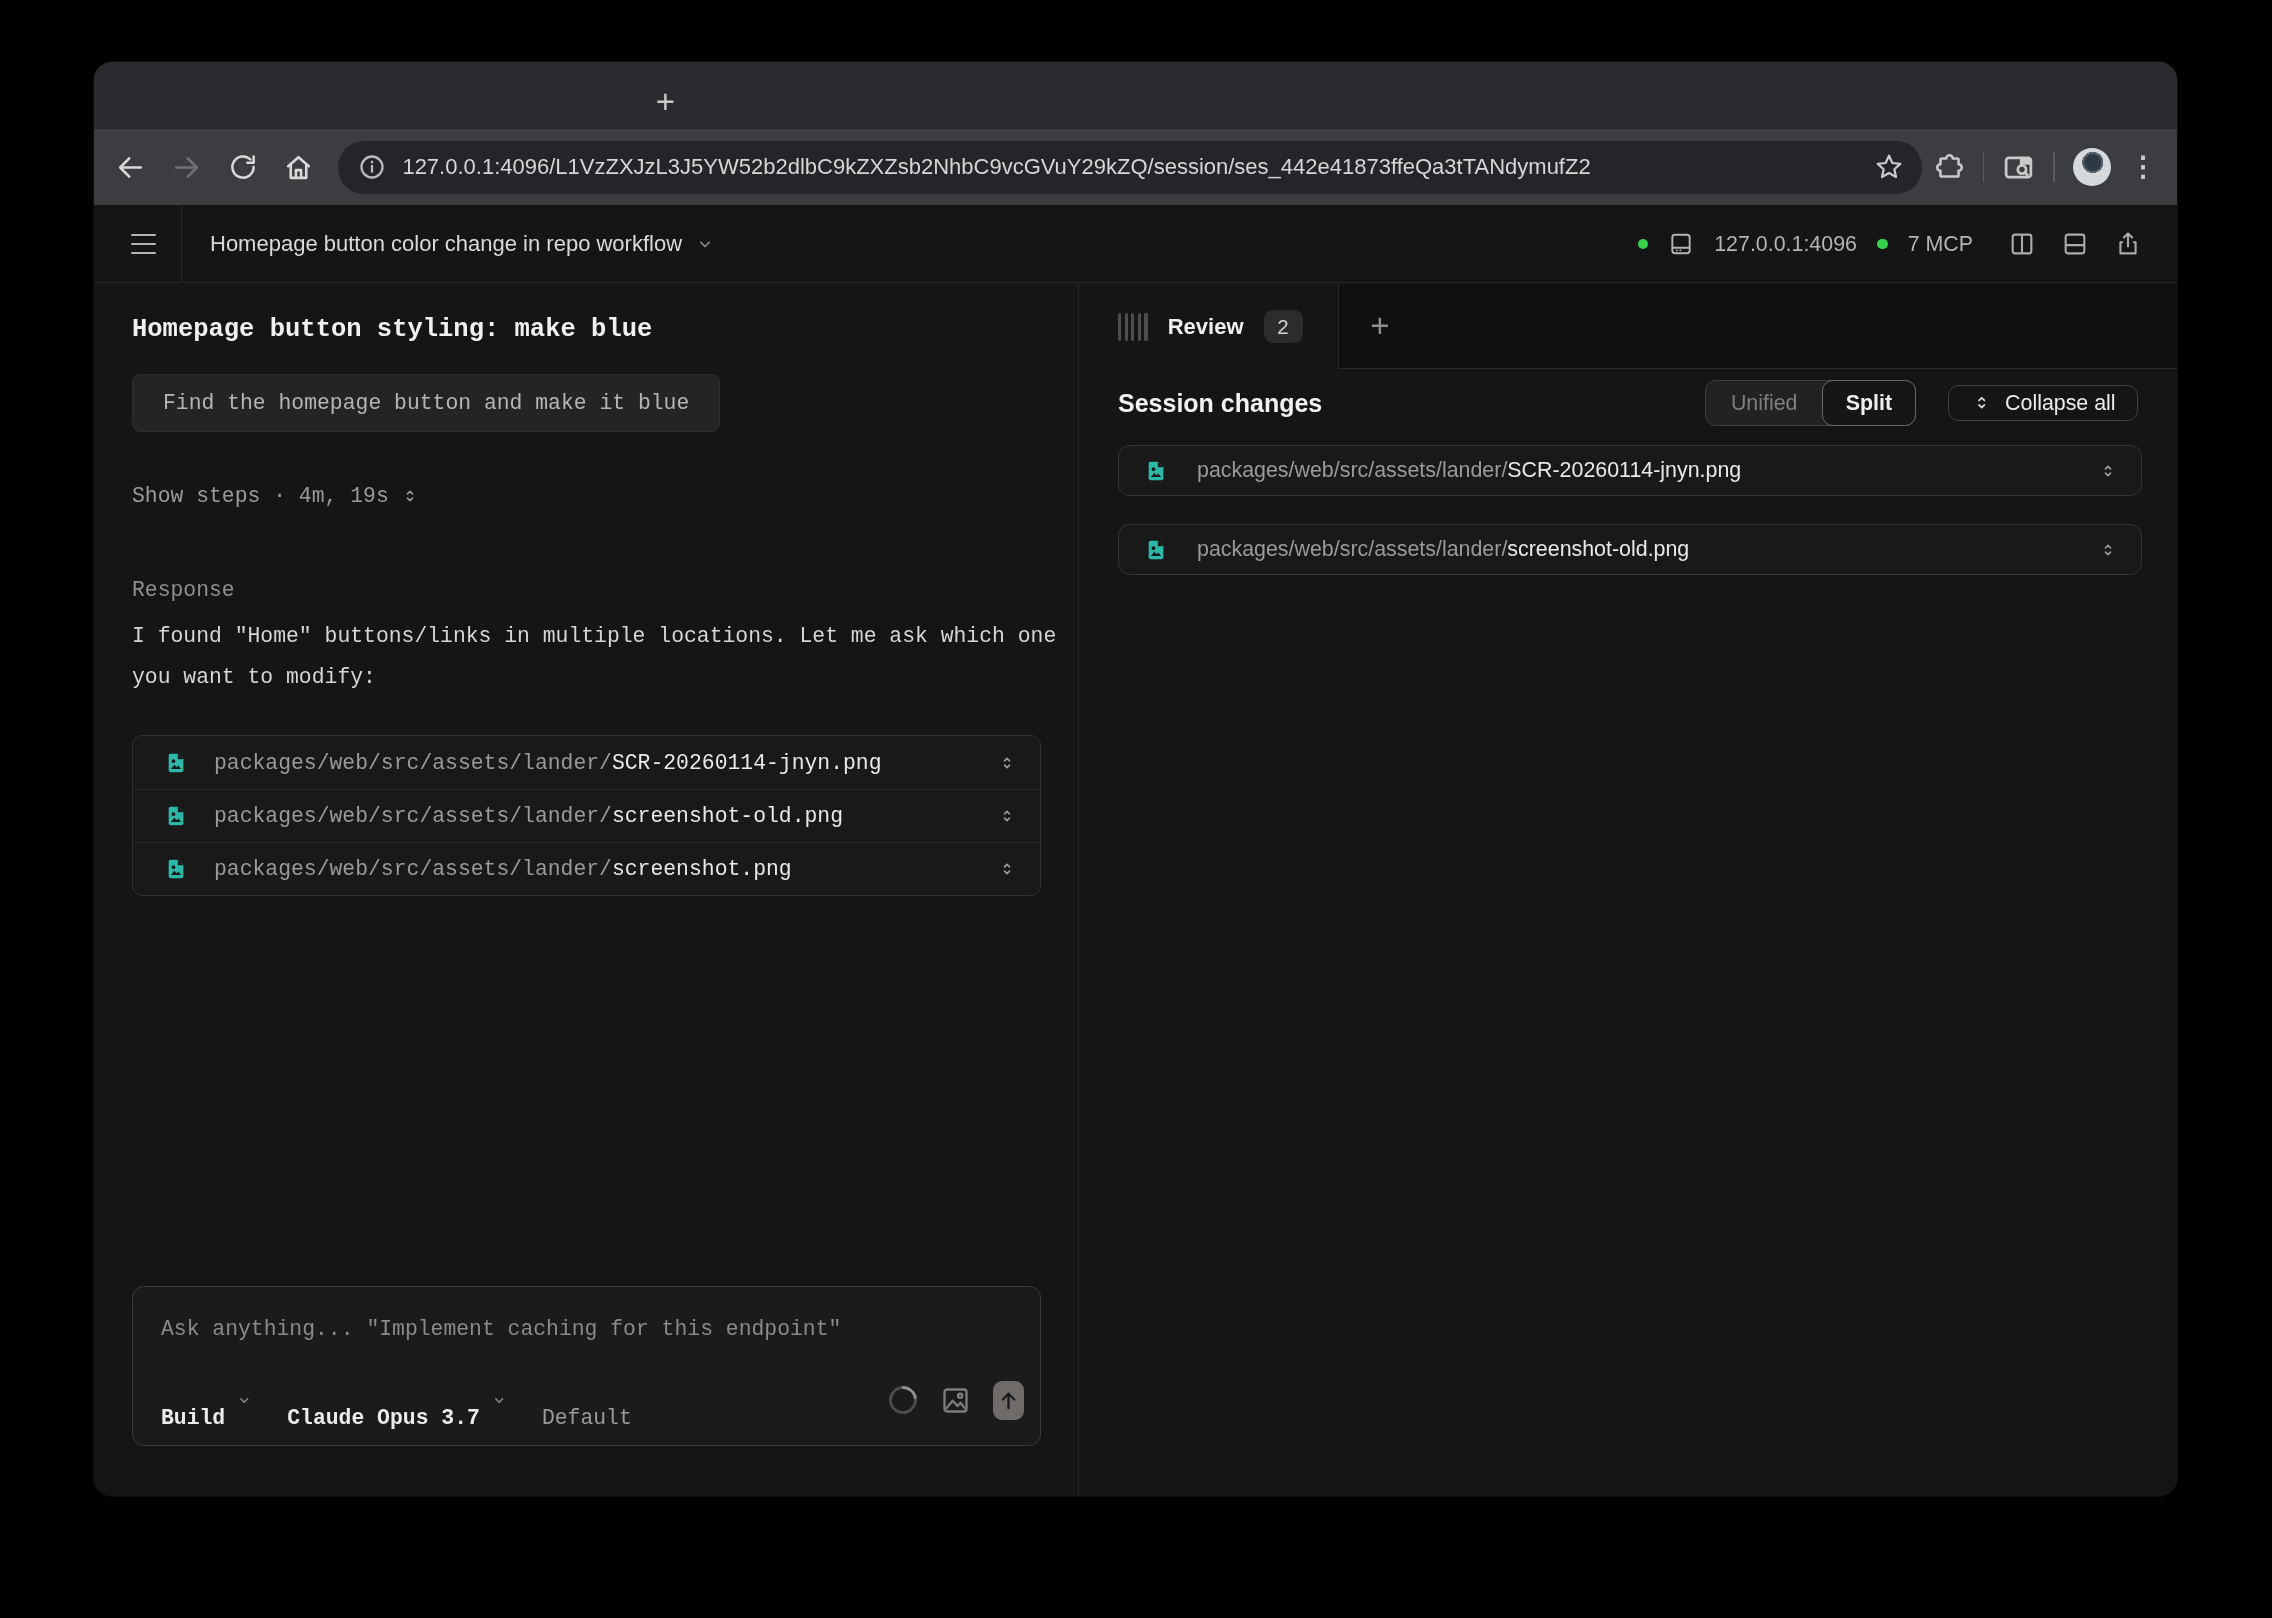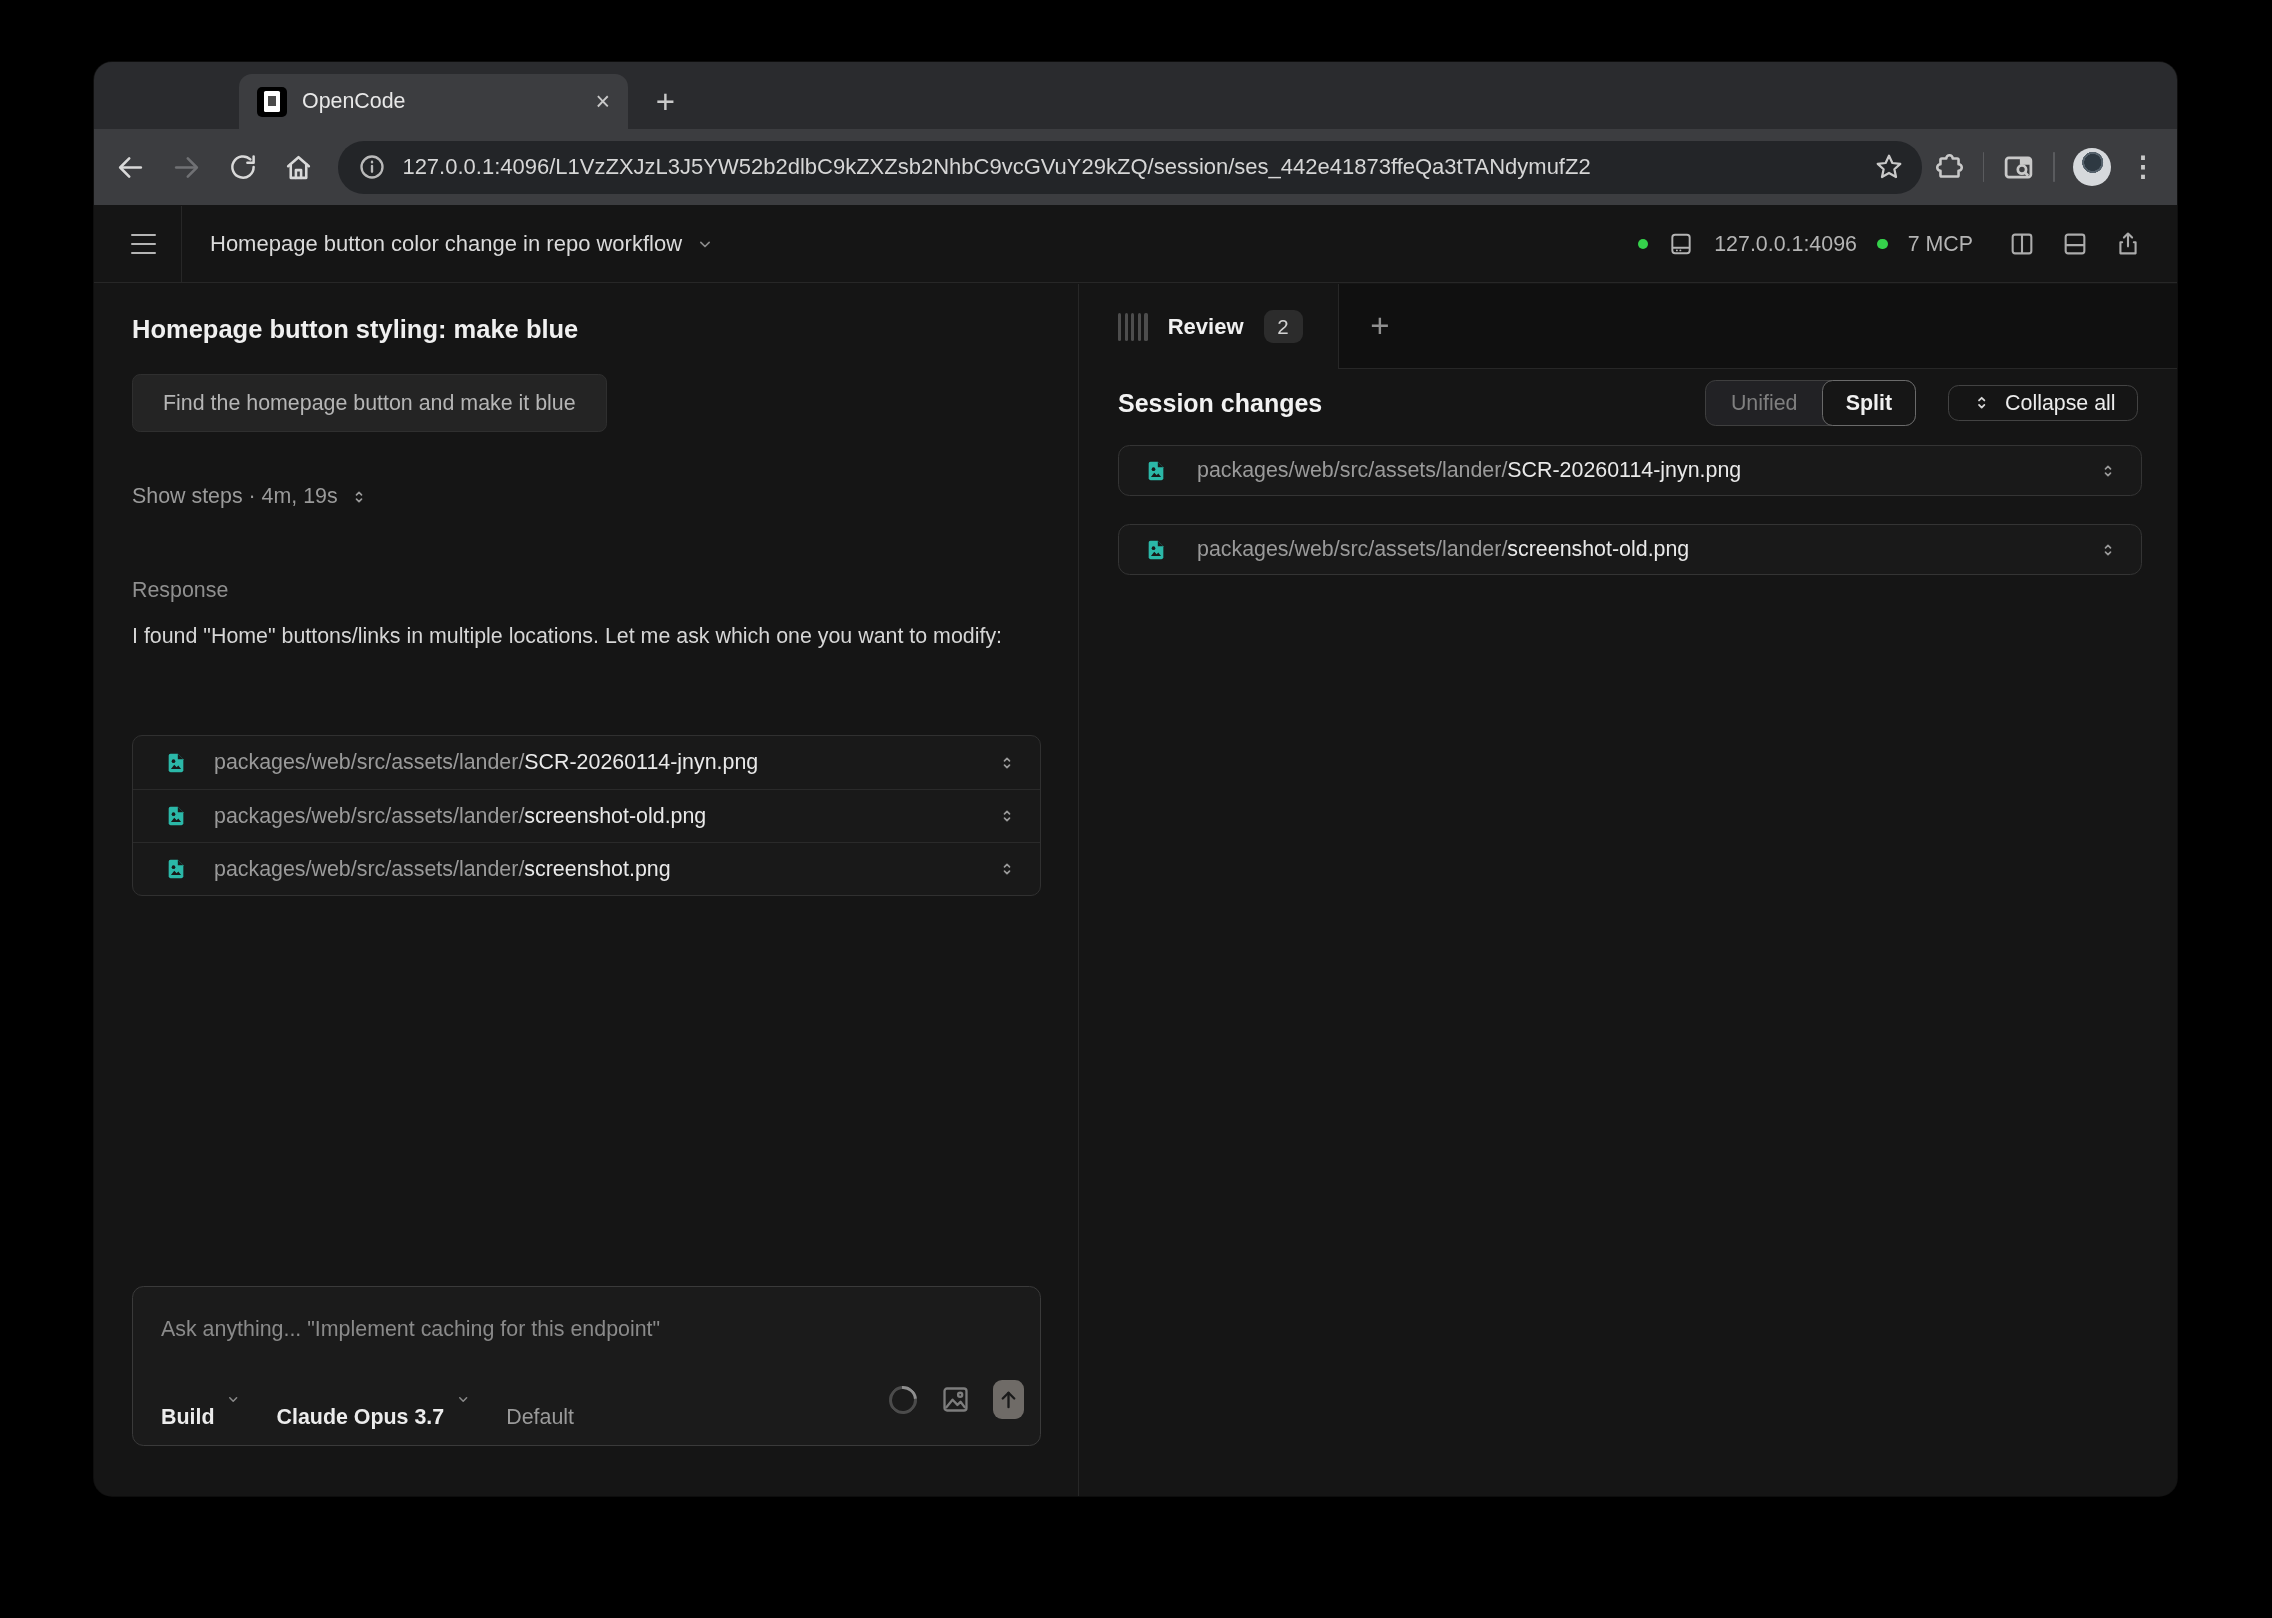--- a/index.html
+++ b/index.html
@@ -49,21 +49,21 @@
   .hamburger span { width:25px; height:2.5px; background:#b4b4b4; border-radius:1.6px; }
   .session-title-wrap { display:flex; align-items:center; gap:13px; margin-left:28px; }
   .session-title { color:#dadada; font-size:22px; }
   .hdr-right { margin-left:auto; margin-right:35px; display:flex; align-items:center; gap:20px; }
   .status-dot { width:10.7px; height:10.7px; border-radius:50%; background:#35d14b; }
   .hdr-text { color:#b4b4b4; font-size:21.4px; }
   .hdr-icons { display:flex; align-items:center; gap:25px; margin-left:15px; }
 
   
   .main { position:absolute; left:0; top:78px; right:0; bottom:0; display:flex; }
-  .left-panel { width:985px; flex:0 0 auto; border-right:0.8px solid #272727; position:relative; }
+  .left-panel { width:985px; flex:0 0 auto; border-right:0.8px solid #272727; position:relative;font-family:Liberation Mono, monospace; }
   .right-panel { flex:1; position:relative; }
 
   
   .h1 { position:absolute; left:38px; top:31px; color:#f0f0f0; font-size:25.5px; font-weight:600; }
   .chip { position:absolute; left:38px; top:90px; height:58px; border-radius:8.2px; background:#242424;
           border:0.8px solid #2f2f2f; display:inline-flex; align-items:center; padding:0 30px;
           color:#b5b5b5; font-size:21.4px; }
   .steps { position:absolute; left:38px; top:200px; display:flex; align-items:center; gap:11.5px; color:#9a9a9a; font-size:21.4px; }
   .resp-label { position:absolute; left:38px; top:294px; color:#8f8f8f; font-size:21.4px; }
   .resp-text { position:absolute; left:38px; top:332px; width:933px; color:#d6d6d6; font-size:21.4px; line-height:41px; }
@@ -124,29 +124,20 @@
 <body>
 
 <div class="stage">
   <div class="window">
 
     <div class="tabstrip">
       <div class="lights">
         <span class="light red"></span>
         <span class="light yellow"></span>
         <span class="light green"></span>
-      </div>
-      <div class="tab">
-        <span class="favicon">
-          <span class="frame">
-              <span class="inner"></span>
-            </span>
-        </span>
-        <span class="tab-title">OpenCode</span>
-        <span class="tab-close">×</span>
       </div>
       <div class="newtab">+</div>
     </div>
 
     <div class="toolbar">
       <span class="navbtn">
         <svg width="31" height="31" viewBox="0 0 24 24" fill="none" stroke="#d9d9d9" stroke-width="2" stroke-linecap="round" stroke-linejoin="round">
             <path d="M20 12H5"></path>
             <path d="M11 5l-7 7 7 7"></path>
           </svg>

